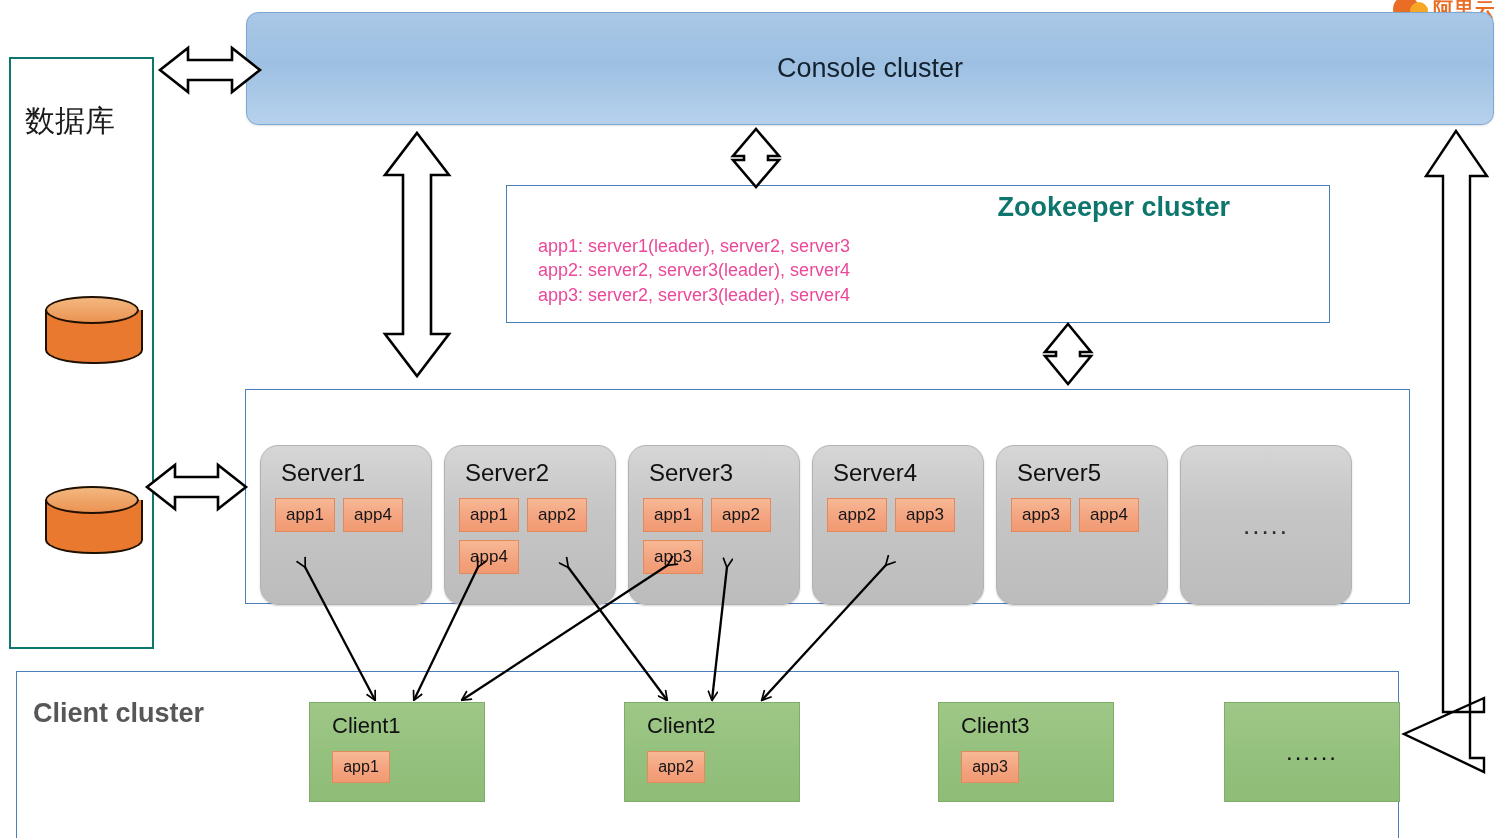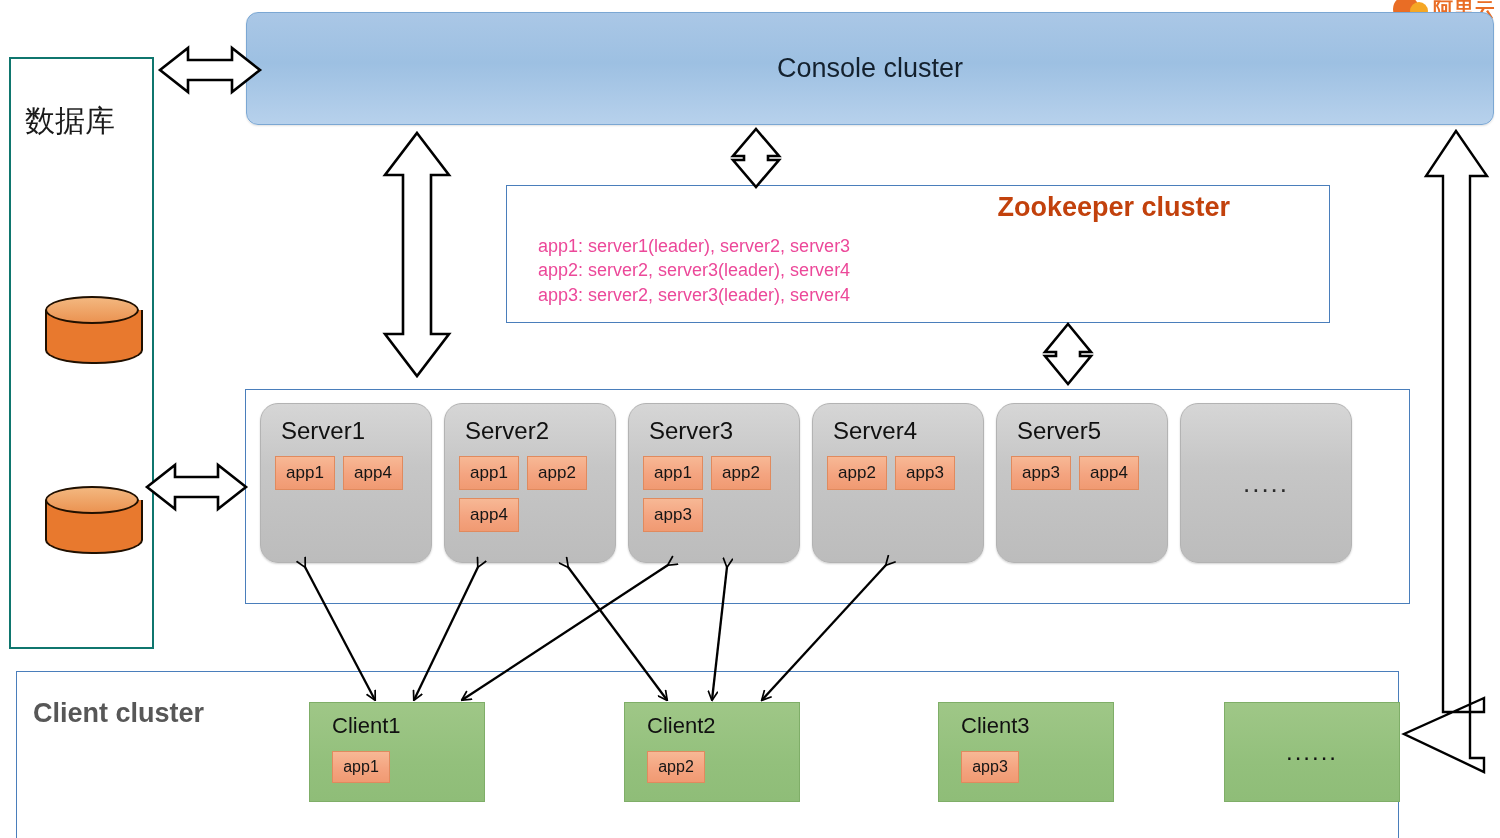--- a/index.html
+++ b/index.html
@@ -56,37 +56,38 @@
     box-shadow:0 1px 2px rgba(0,0,0,.12);
   }
   .console-label{font-size:27px;color:#14212e;}
 
   
   .zk{
     left:506px;top:185px;width:824px;height:138px;
     border:1.5px solid #4a7ebb;background:#fff;
   }
   .zk-title{
-    position:absolute;right:99px;top:6px;font-size:27px;font-weight:bold;color:#c2410c;
+    position:absolute;right:99px;top:6px;font-size:27px;font-weight:bold;color:#0f766e;
     white-space:nowrap;
   }
   .zk-lines{position:absolute;left:31px;top:48px;}
   .zk-line{font-size:18px;color:#ec4899;line-height:1.36;white-space:nowrap;}
 
   
   .server-cluster{
     left:245px;top:389px;width:1165px;height:215px;
     border:1.5px solid #4a7ebb;background:#fff;
   }
   .server-row{position:absolute;left:14px;top:13px;display:flex;gap:12px;}
   .server{
     width:172px;height:160px;border-radius:18px;box-sizing:border-box;
     background:linear-gradient(180deg,#d6d6d6 0%,#c6c6c6 40%,#bcbcbc 100%);
     border:1px solid #b3b3b3;position:relative;
     box-shadow:0 1px 2px rgba(0,0,0,.18);
+    margin-top:42px;
   }
   .server-name{position:absolute;left:20px;top:13px;font-size:24px;color:#111;}
   .apps{position:absolute;left:14px;top:52px;width:148px;display:flex;flex-wrap:wrap;gap:8px;}
   .app-chip{
     min-width:60px;height:34px;border-radius:0;box-sizing:border-box;
     background:linear-gradient(180deg,#f7b895 0%,#f4a480 55%,#f09a72 100%);
     border:1px solid #e08a5e;
     display:flex;align-items:center;justify-content:center;
     font-size:17px;color:#151515;padding:0 9px;
   }

